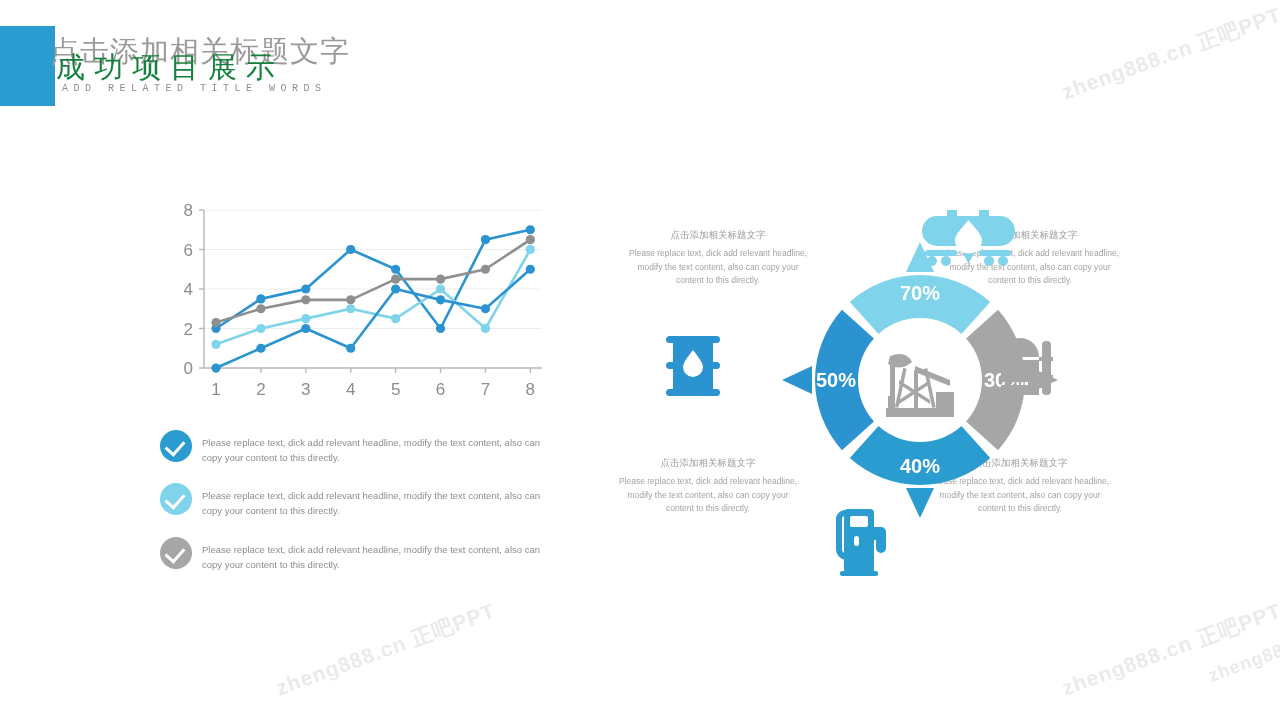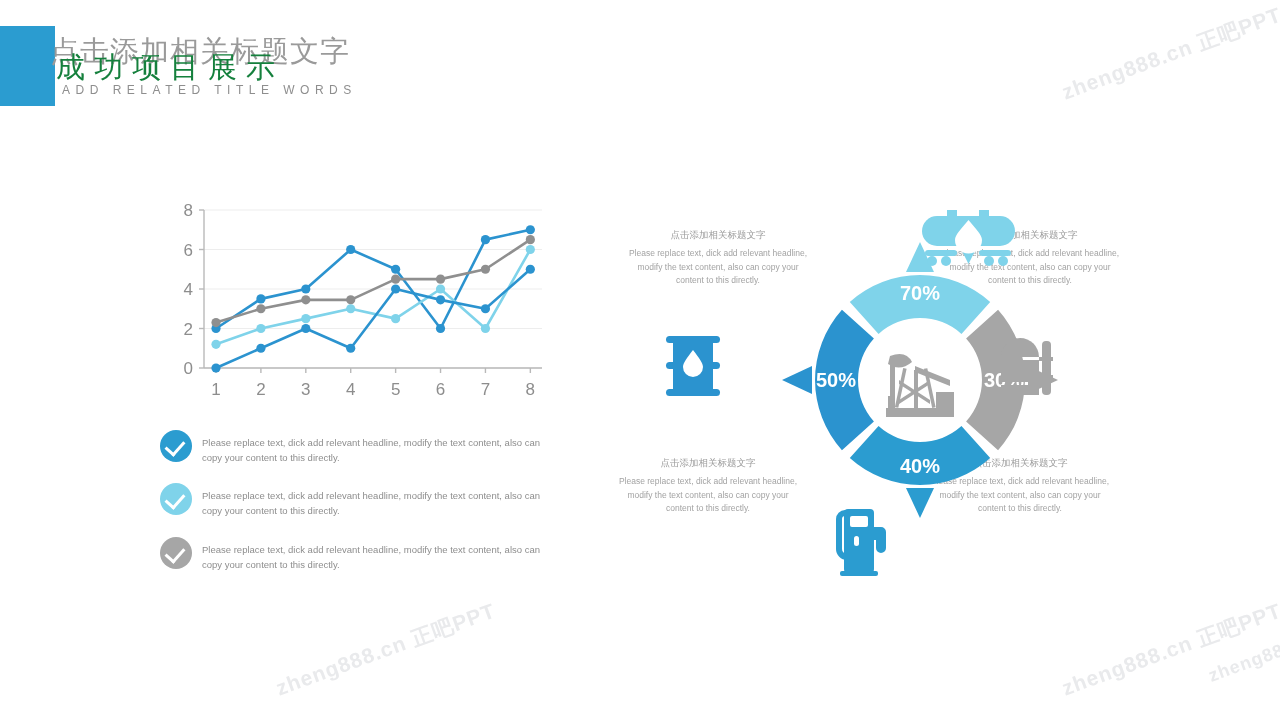--- a/index.html
+++ b/index.html
@@ -37,21 +37,21 @@
   .hdr-cn-gray{
     position:absolute; left:50px; top:6px;
     font-size:29px; color:#9a9a9a; letter-spacing:1px; white-space:nowrap;
   }
   .hdr-cn-blue{
     position:absolute; left:56px; top:22px;
     font-size:29px; color:#15803d; letter-spacing:9px; white-space:nowrap;
   }
   .hdr-en{
     position:absolute; left:62px; top:57px;
-    font-size:12px; color:#8e8e8e; letter-spacing:5.5px; white-space:nowrap;
+    font-size:10px; color:#8e8e8e; letter-spacing:5.5px; white-space:nowrap;font-family:Liberation Mono, monospace;
   }
 
   
   .chart-wrap{ position:absolute; left:170px; top:200px; width:380px; height:205px; }
   .chart-svg{ display:block; }
   .tick-lbl{ font-family:"Liberation Sans", sans-serif; font-size:17px; fill:#8d8d8d; }
 
   
   .bullets{ position:absolute; left:160px; top:428px; width:390px; }
   .bullet{ display:flex; align-items:flex-start; margin-bottom:16px; }

